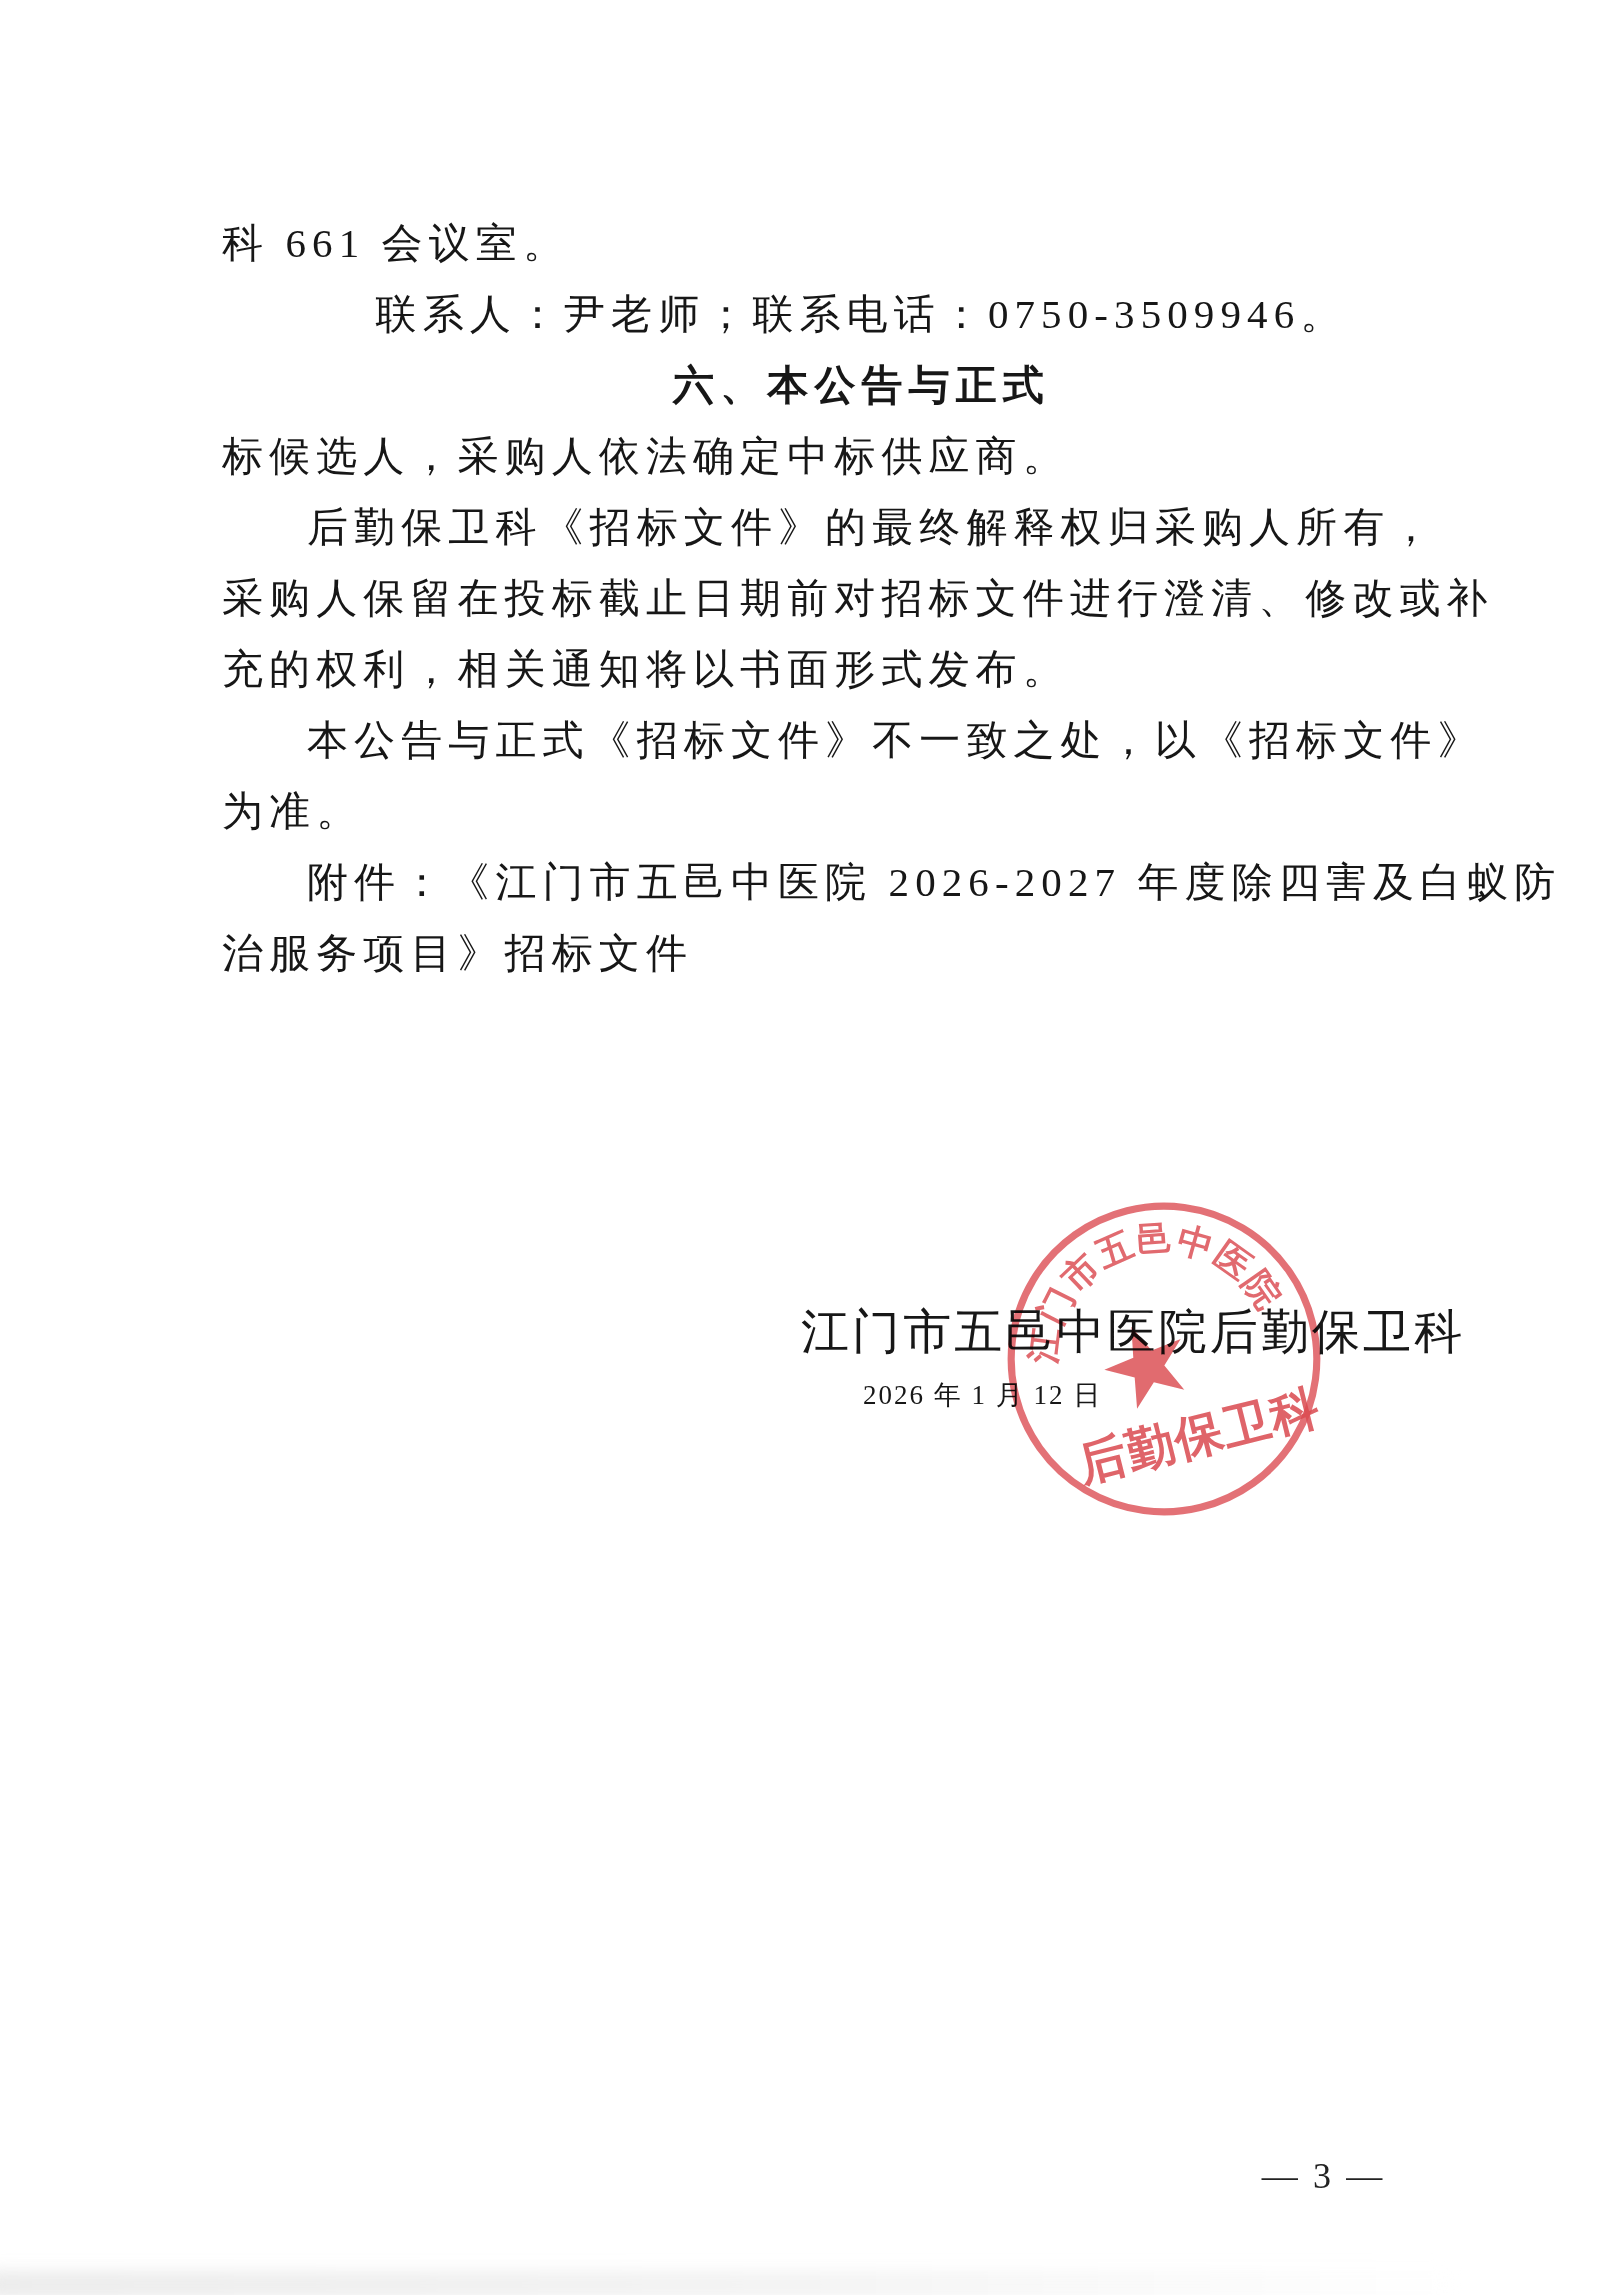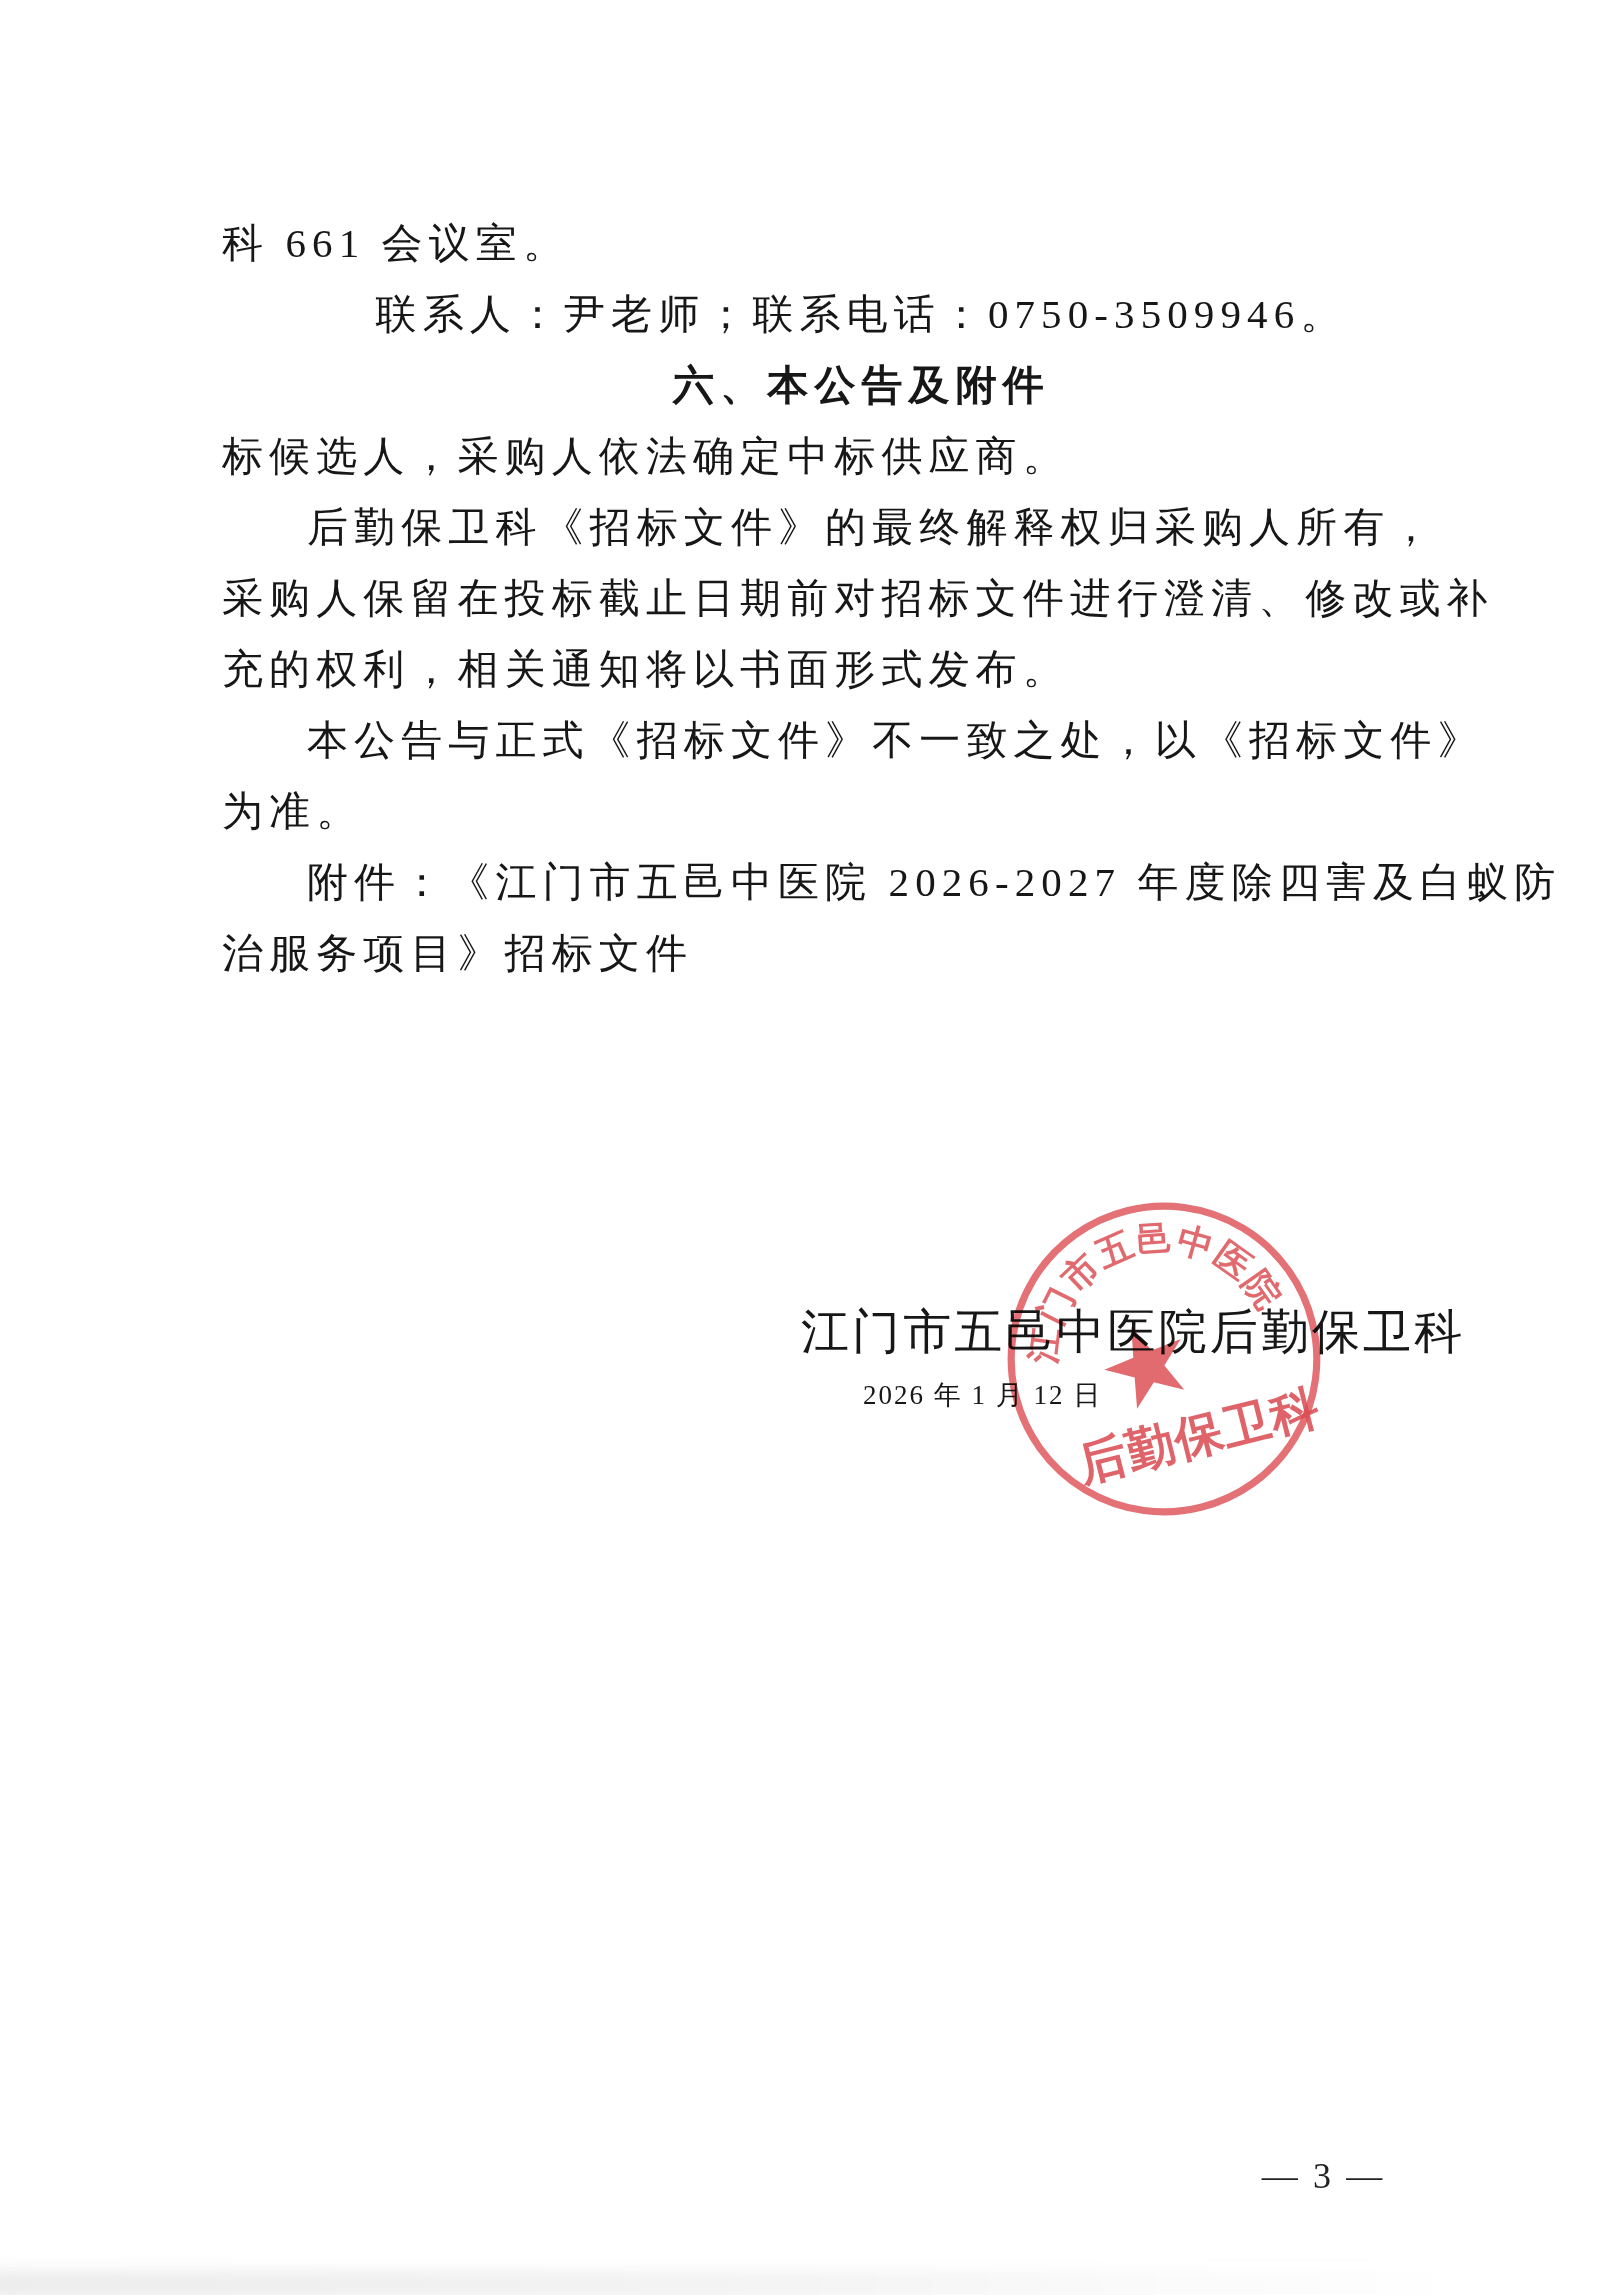--- a/index.html
+++ b/index.html
@@ -88,21 +88,21 @@
     filter: blur(8.2px);
     border-radius: 20.4px;
   }
 </style>
 </head>
 <body>
 
 <div class="doc">
   <div class="line">科 661 会议室。</div>
   <div class="line indent">联系人：尹老师；联系电话：0750-3509946。</div>
-  <div class="line indent bold">六、本公告及附件</div>
+  <div class="line indent bold">六、本公告与正式</div>
   <div class="line">标候选人，采购人依法确定中标供应商。</div>
   <div class="line indent">后勤保卫科《招标文件》的最终解释权归采购人所有，</div>
   <div class="line">采购人保留在投标截止日期前对招标文件进行澄清、修改或补</div>
   <div class="line">充的权利，相关通知将以书面形式发布。</div>
   <div class="line indent">本公告与正式《招标文件》不一致之处，以《招标文件》</div>
   <div class="line">为准。</div>
   <div class="line indent">附件：《江门市五邑中医院 2026-2027 年度除四害及白蚁防</div>
   <div class="line">治服务项目》招标文件</div>
 </div>
 

